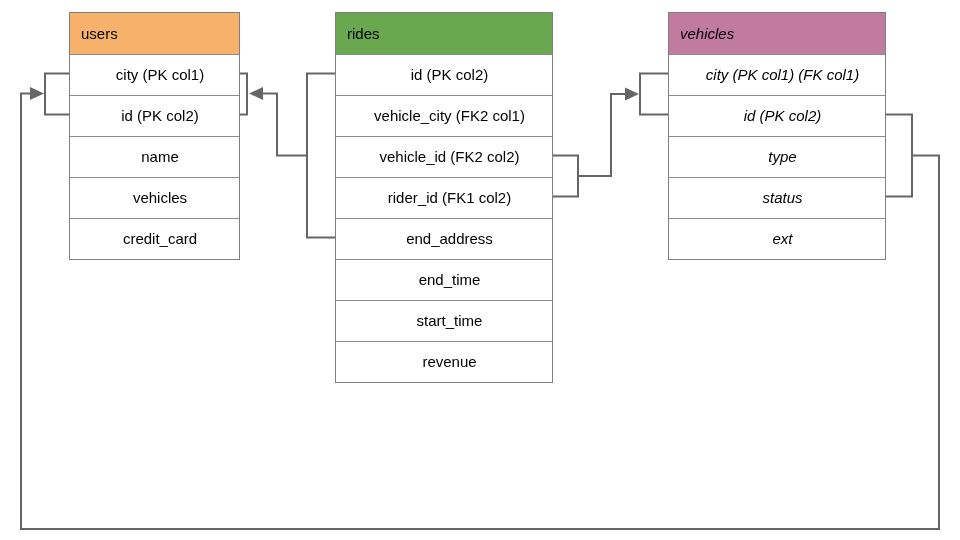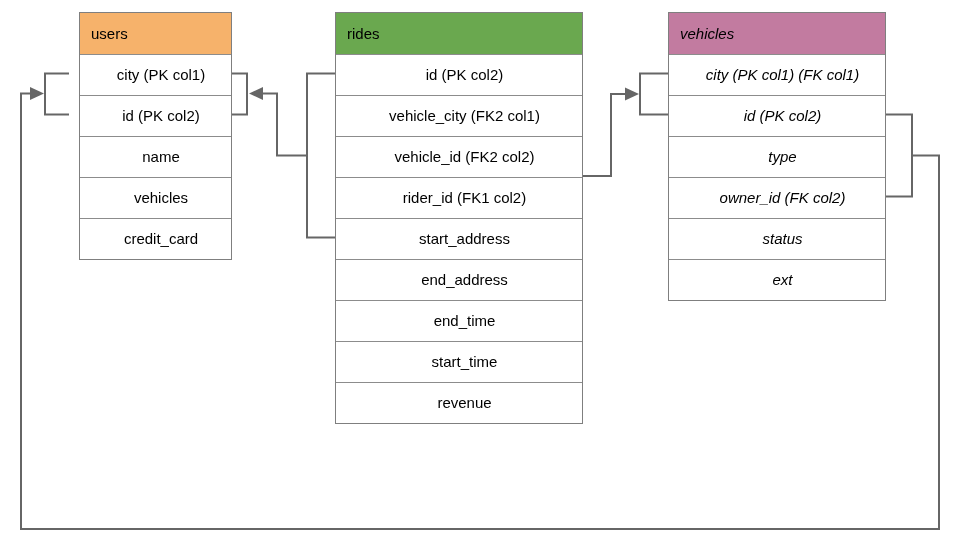--- a/index.html
+++ b/index.html
@@ -37,22 +37,22 @@
     height: 41px;
     line-height: 40px;
     padding-left: 11px;
     border-top: 1px solid #8c8c8c;
     background: #ffffff;
     white-space: nowrap;
     overflow: hidden;
     text-align: center;
   }
 
-  #table-users    { left: 79px;  top: 12px; width: 153px; }
-  #table-rides    { left: 335px; top: 12px; width: 248px; }
+  #table-users    { left: 69px;  top: 12px; width: 171px; }
+  #table-rides    { left: 335px; top: 12px; width: 218px; }
   #table-vehicles { left: 668px; top: 12px; width: 218px; font-style: italic; }
 </style>
 </head>
 <body>
 
 <div class="canvas">
 
   <svg class="connectors" width="960" height="540" viewBox="0 0 960 540" fill="none" stroke="#666666" stroke-width="2">
 
     <path d="M222,73.5 H247 V114.5 H222"></path>
@@ -79,30 +79,28 @@
     <div class="row">vehicles</div>
     <div class="row">credit_card</div>
   </div>
 
   <div class="db-table" id="table-rides">
     <div class="header" style="background-color: rgb(106, 168, 79);">rides</div>
     <div class="row">id (PK col2)</div>
     <div class="row">vehicle_city (FK2 col1)</div>
     <div class="row">vehicle_id (FK2 col2)</div>
     <div class="row">rider_id (FK1 col2)</div>
-    <div class="row">start_address</div>
     <div class="row">end_address</div>
     <div class="row">end_time</div>
     <div class="row">start_time</div>
     <div class="row">revenue</div>
   </div>
 
   <div class="db-table" id="table-vehicles">
     <div class="header" style="background-color: rgb(194, 123, 160);">vehicles</div>
     <div class="row">city (PK col1) (FK col1)</div>
     <div class="row">id (PK col2)</div>
     <div class="row">type</div>
-    <div class="row">owner_id (FK col2)</div>
     <div class="row">status</div>
     <div class="row">ext</div>
   </div>
 
 </div>
 
 </body></html>

